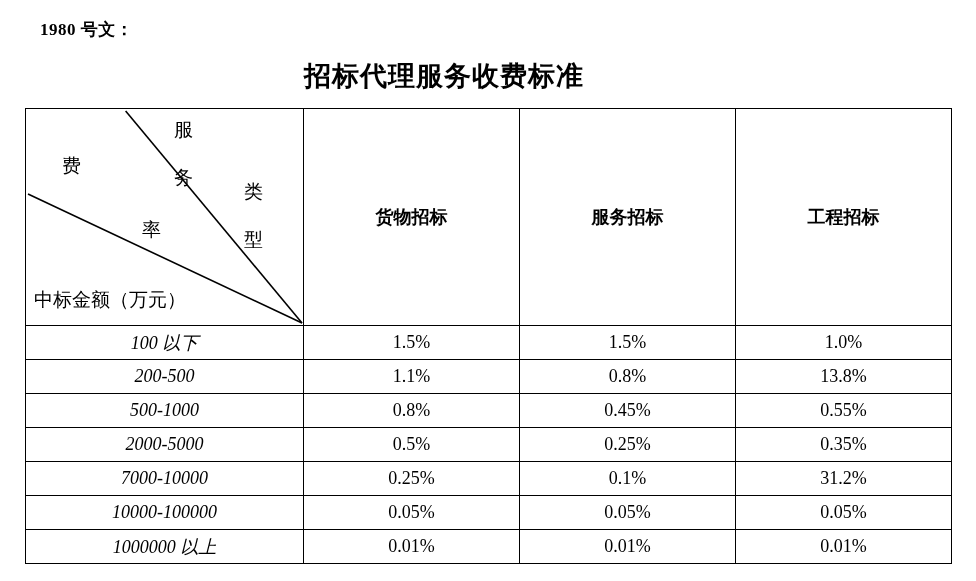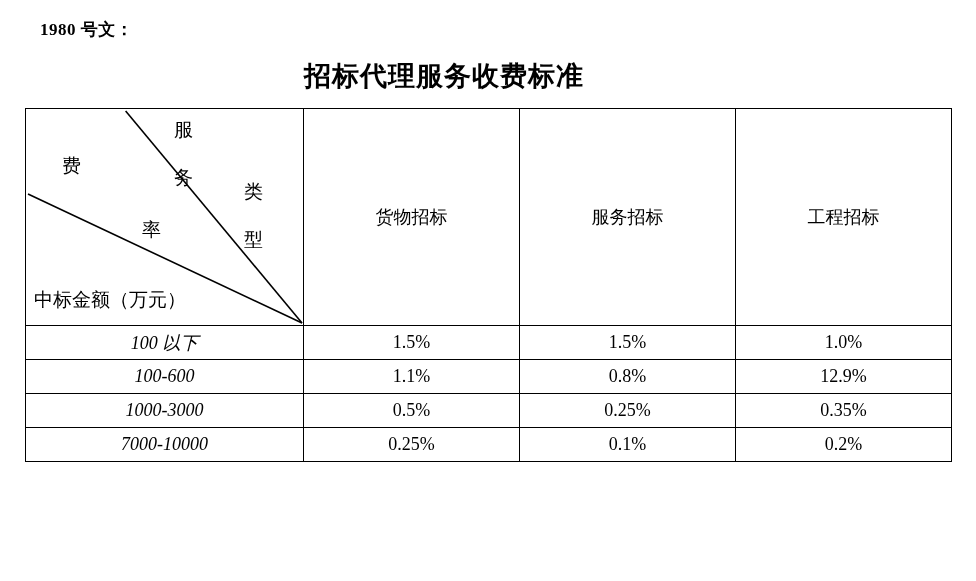--- a/index.html
+++ b/index.html
@@ -97,21 +97,21 @@
   }
   .hdr-amount {
     position: absolute;
     left: 8px;
     bottom: 12px;
     font-size: 19px;
     white-space: nowrap;
   }
   .col-head {
     font-size: 20px;
-    font-weight: normal;
+    font-weight: bold;
   }
   .data-row td {
     height: 33px;
     font-size: 18px;
   }
   .row-label {
     font-size: 18px;
     font-style: italic;
   }
 </style>
@@ -151,33 +151,51 @@
         <td class="col-head">工程招标</td>
       </tr>
 
       <tr class="data-row">
         <td class="row-label">100 以下</td>
         <td>1.5%</td>
         <td>1.5%</td>
         <td>1.0%</td>
       </tr>
       <tr class="data-row">
-        <td class="row-label">100-600</td>
+        <td class="row-label">200-500</td>
         <td>1.1%</td>
         <td>0.8%</td>
-        <td>12.9%</td>
-      </tr>
-      <tr class="data-row">
-        <td class="row-label">1000-3000</td>
+        <td>13.8%</td>
+      </tr>
+      <tr class="data-row">
+        <td class="row-label">500-1000</td>
+        <td>0.8%</td>
+        <td>0.45%</td>
+        <td>0.55%</td>
+      </tr>
+      <tr class="data-row">
+        <td class="row-label">2000-5000</td>
         <td>0.5%</td>
         <td>0.25%</td>
         <td>0.35%</td>
       </tr>
       <tr class="data-row">
         <td class="row-label">7000-10000</td>
         <td>0.25%</td>
         <td>0.1%</td>
-        <td>0.2%</td>
+        <td>31.2%</td>
+      </tr>
+      <tr class="data-row">
+        <td class="row-label">10000-100000</td>
+        <td>0.05%</td>
+        <td>0.05%</td>
+        <td>0.05%</td>
+      </tr>
+      <tr class="data-row">
+        <td class="row-label">1000000 以上</td>
+        <td>0.01%</td>
+        <td>0.01%</td>
+        <td>0.01%</td>
       </tr>
     </tbody>
   </table>
 
 </div>
 
 </body></html>

